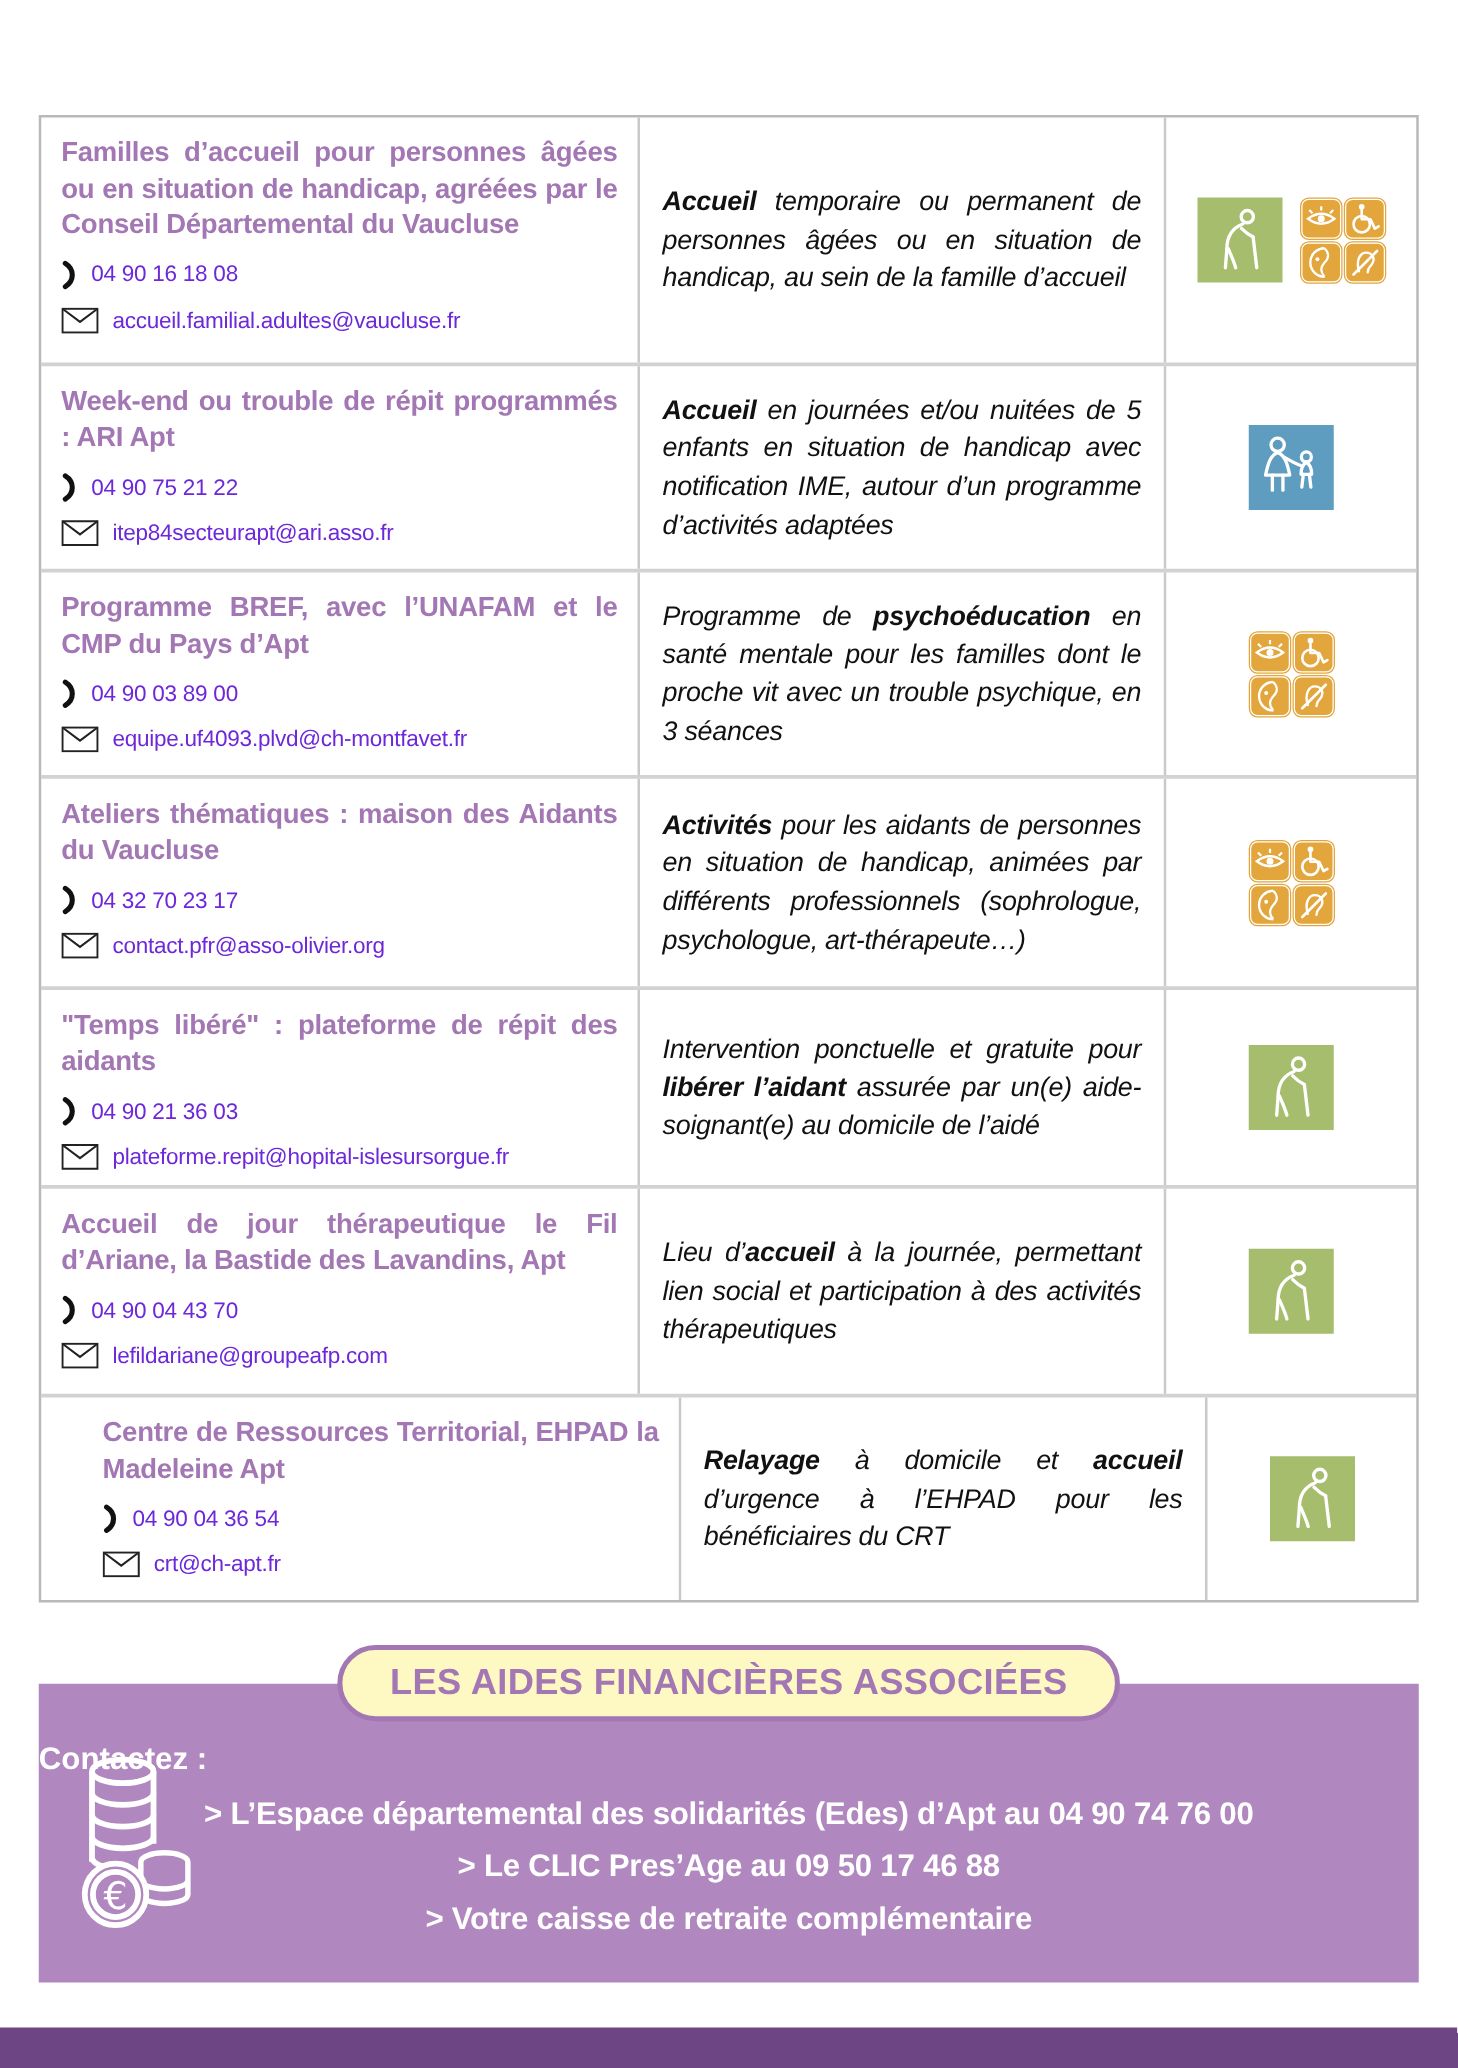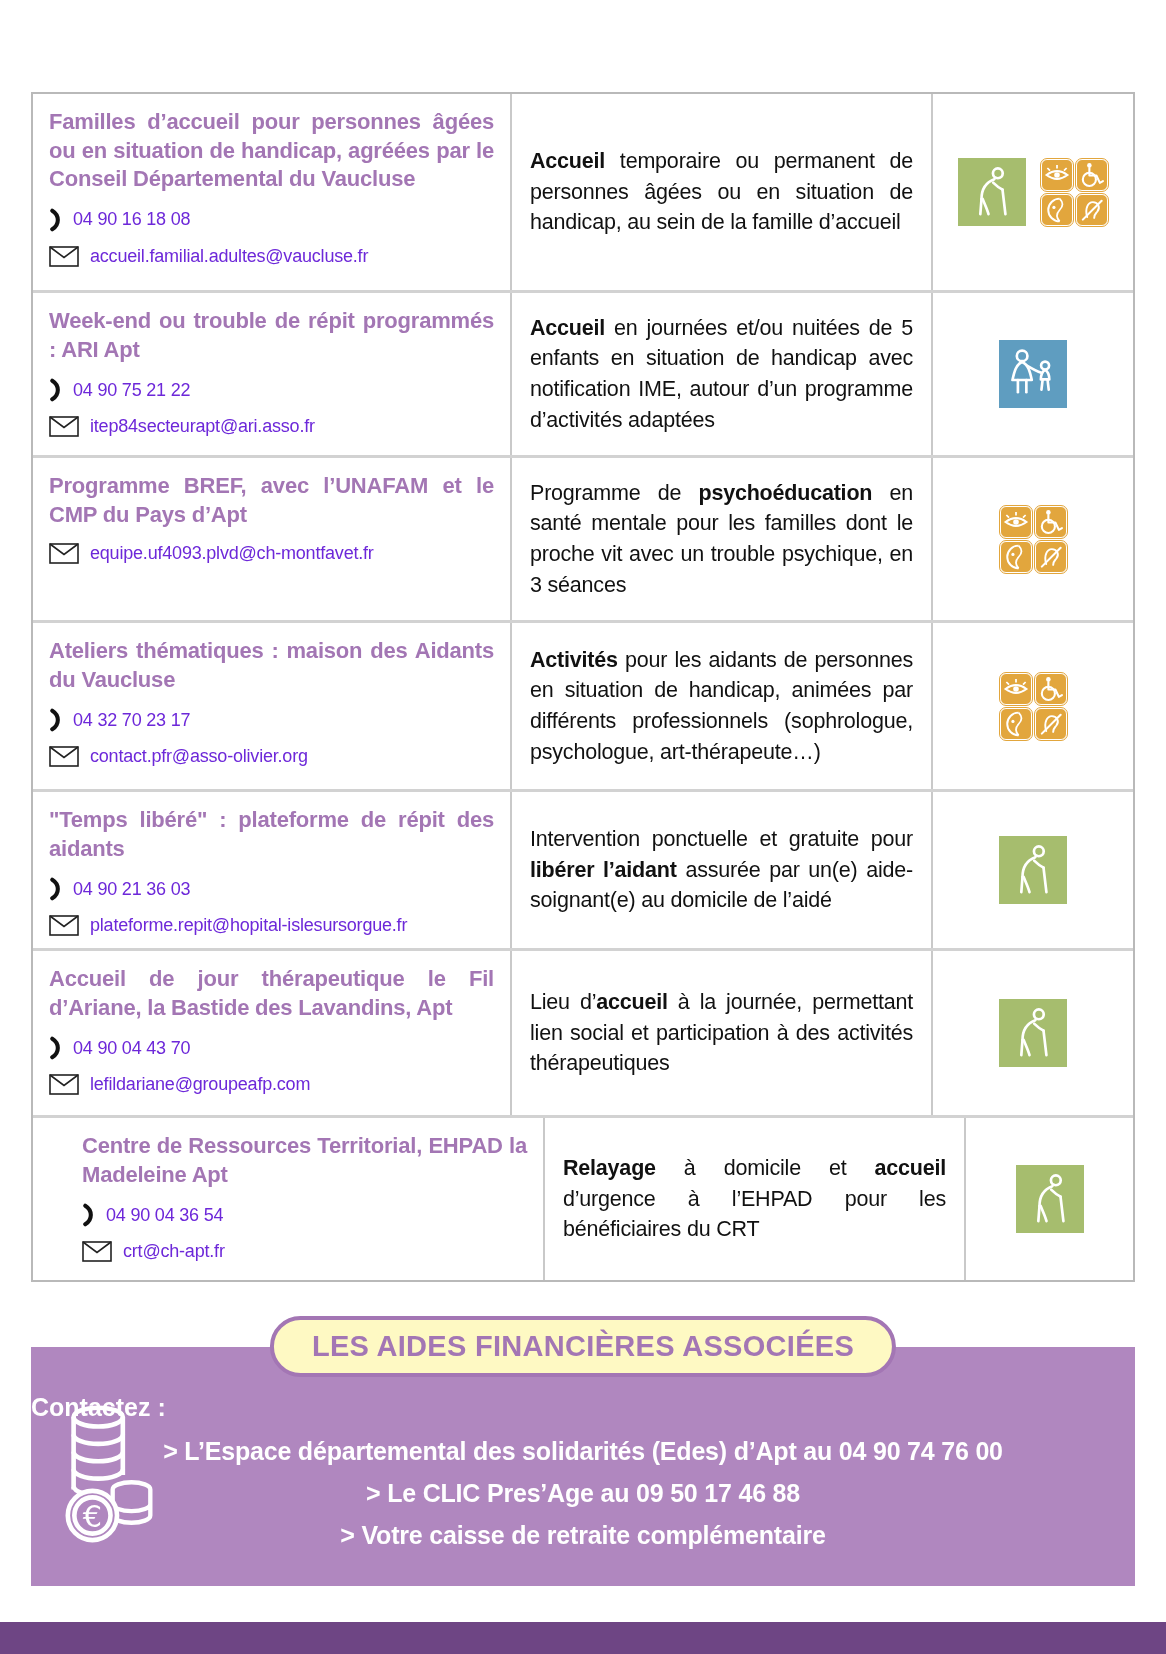--- a/index.html
+++ b/index.html
@@ -13,21 +13,21 @@
   .svc-row:last-child{border-bottom:none;padding-left:33px;}
   .svc-row:nth-child(1){min-height:196px;}
   .svc-row:nth-child(2){min-height:162px;}
   .svc-row:nth-child(3){min-height:162px;}
   .svc-row:nth-child(4){min-height:166px;}
   .svc-row:nth-child(5){min-height:130px;}
   .svc-row:nth-child(6){min-height:164px;}
   .svc-row:nth-child(7){min-height:162px;}
   .cell{box-sizing:border-box;}
   .cell-org{border-right:2px solid #c9c9c9;padding:14px 16px 12px 16px;}
-  .cell-desc{border-right:2px solid #c9c9c9;padding:10px 18px;display:flex;align-items:center;}
+  .cell-desc{border-right:2px solid #c9c9c9;padding:10px 18px;display:flex;align-items:center;font-style:italic;}
   .cell-icons{display:flex;align-items:center;justify-content:center;gap:14px;padding:8px;}
 
   .row-title{color:var(--purple,#a376b4);font-weight:bold;font-size:22px;line-height:1.3;
         text-align:justify;letter-spacing:-0.2px;margin:0 0 6px 0;}
   .contact-line{display:flex;align-items:center;font-size:18px;color:#6d28d9;
         letter-spacing:-0.2px;margin-top:14px;}
   .contact-line .ic{display:inline-flex;margin-right:11px;flex:none;}
   .desc-text{font-size:21.5px;line-height:1.42;color:#111;text-align:justify;
         letter-spacing:-0.2px;margin:0;width:100%;}
   .desc-text .b{font-weight:bold;}
@@ -176,20 +176,28 @@
                 <path d="M36 26.5 L37 35"></path>
               </g>
             </svg>
           </div>
         </div>
   </div>
 
   <div class="svc-row">
     <div class="cell cell-org">
       <p class="row-title">Programme BREF, avec l’UNAFAM et le CMP du Pays d’Apt</p>
+      <div class="contact-line">
+        <span class="ic">
+          <svg width="13" height="24" viewBox="0 0 14 24">
+            <path d="M3.5 2 C11.5 7 11.5 17 3.5 22" stroke="#111" stroke-width="4.4" fill="none" stroke-linecap="round"></path>
+          </svg>
+        </span>
+        <span>04 90 03 89 00</span>
+      </div>
       <div class="contact-line">
         <span class="ic">
           <svg width="30" height="21" viewBox="0 0 30 21">
             <rect x="1" y="1" width="28" height="19" fill="none" stroke="#222" stroke-width="1.6"></rect>
             <path d="M1 1 L15 11.5 L29 1" fill="none" stroke="#222" stroke-width="1.6"></path>
           </svg>
         </span>
         <span>equipe.uf4093.plvd@ch-montfavet.fr</span>
       </div>
     </div>

